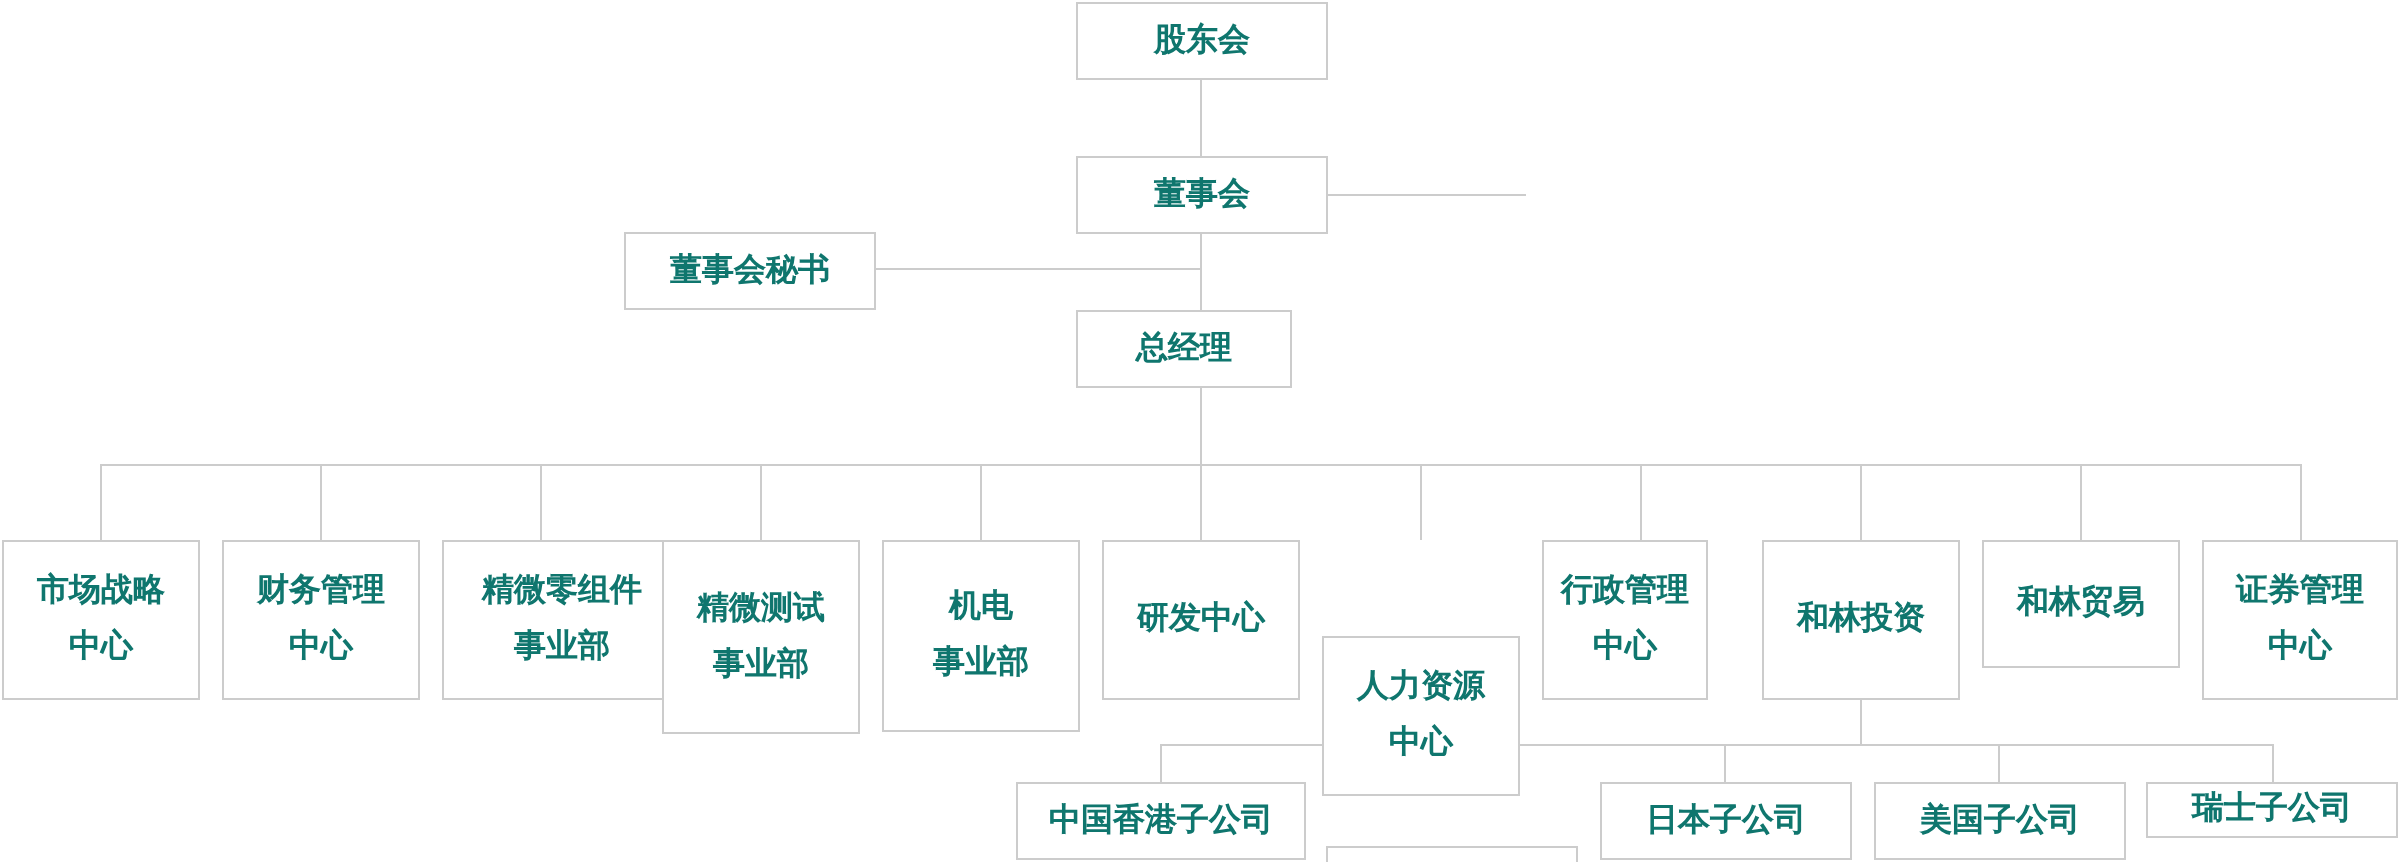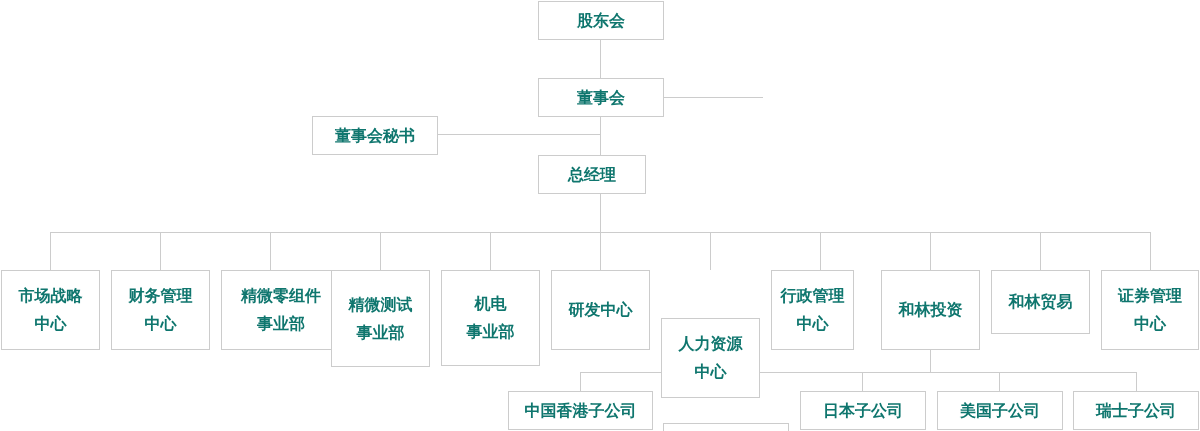--- a/index.html
+++ b/index.html
@@ -95,15 +95,15 @@
 中心</div>
   <div class="node" style="left:881px; top:270px; width:99px; height:80px;">和林投资</div>
   <div class="node" style="left:991px; top:270px; width:99px; height:64px;">和林贸易</div>
   <div class="node" style="left:1101px; top:270px; width:98px; height:80px;">证券管理
 中心</div>
 
   <div class="node" style="left:508px; top:391px; width:145px; height:39px;">中国香港子公司</div>
   <div class="node" style="left:663px; top:391px; width:126px; height:39px;margin-top:32px;">苏州永科</div>
   <div class="node" style="left:937px; top:391px; width:126px; height:39px;">美国子公司</div>
   <div class="node" style="left:800px; top:391px; width:126px; height:39px;">日本子公司</div>
-  <div class="node" style="left:1073px; top:391px; width:126px; height:39px;">瑞士子公司</div>
+  <div class="node" style="left:1073px; top:391px; width:126px; height:28px;">瑞士子公司</div>
 
 </div>
 
 </body></html>

